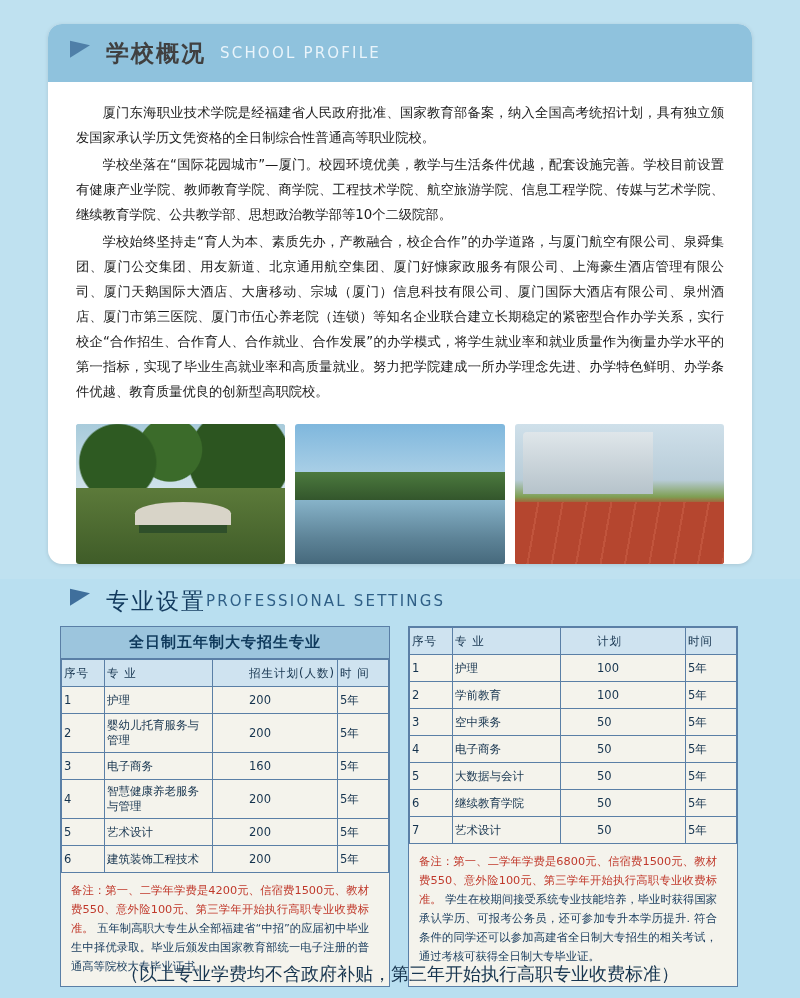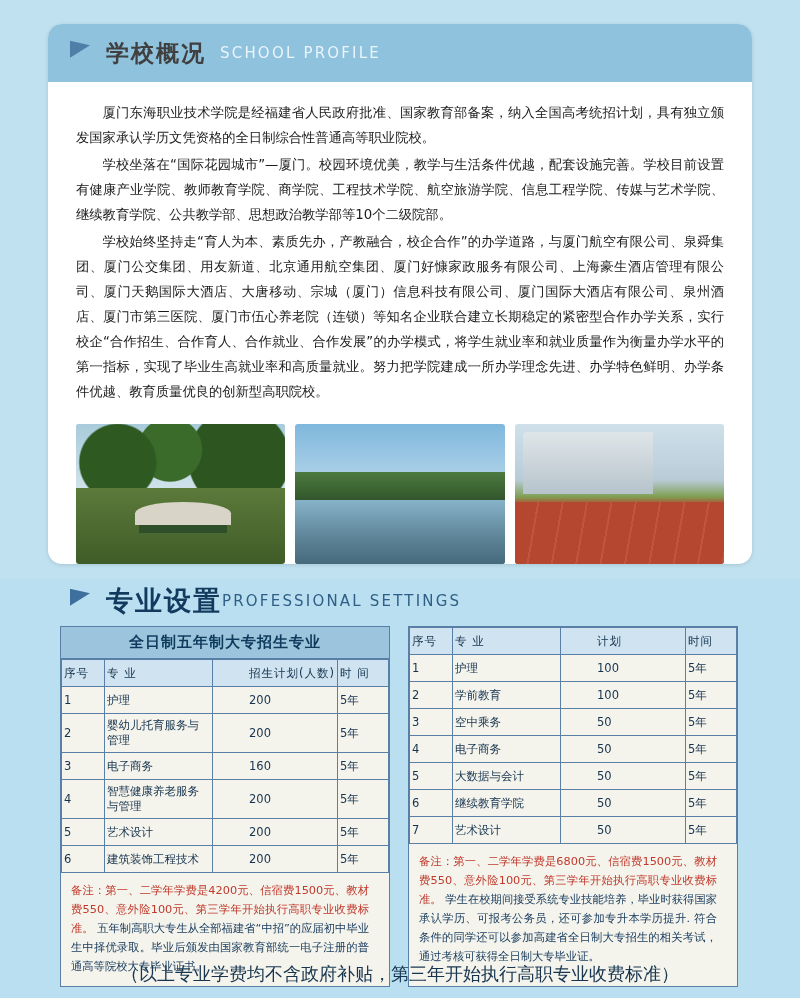--- a/index.html
+++ b/index.html
@@ -137,22 +137,22 @@
     width: 704px;
     height: 398px;
   }
   .prof-header {
     display: flex;
     align-items: center;
     padding-left: 22px;
     height: 42px;
   }
   .prof-hdr-cn {
-    font-size: 27px;
-    font-weight: bold;
+    font-size: 23px;
+    font-weight: normal;
     color: #123a5e;
     letter-spacing: 2px;
   }
   .prof-hdr-en {
     font-size: 15px;
     color: #2f5f86;
     letter-spacing: 2.2px;
     font-family: "DejaVu Sans", sans-serif;
   }
 

